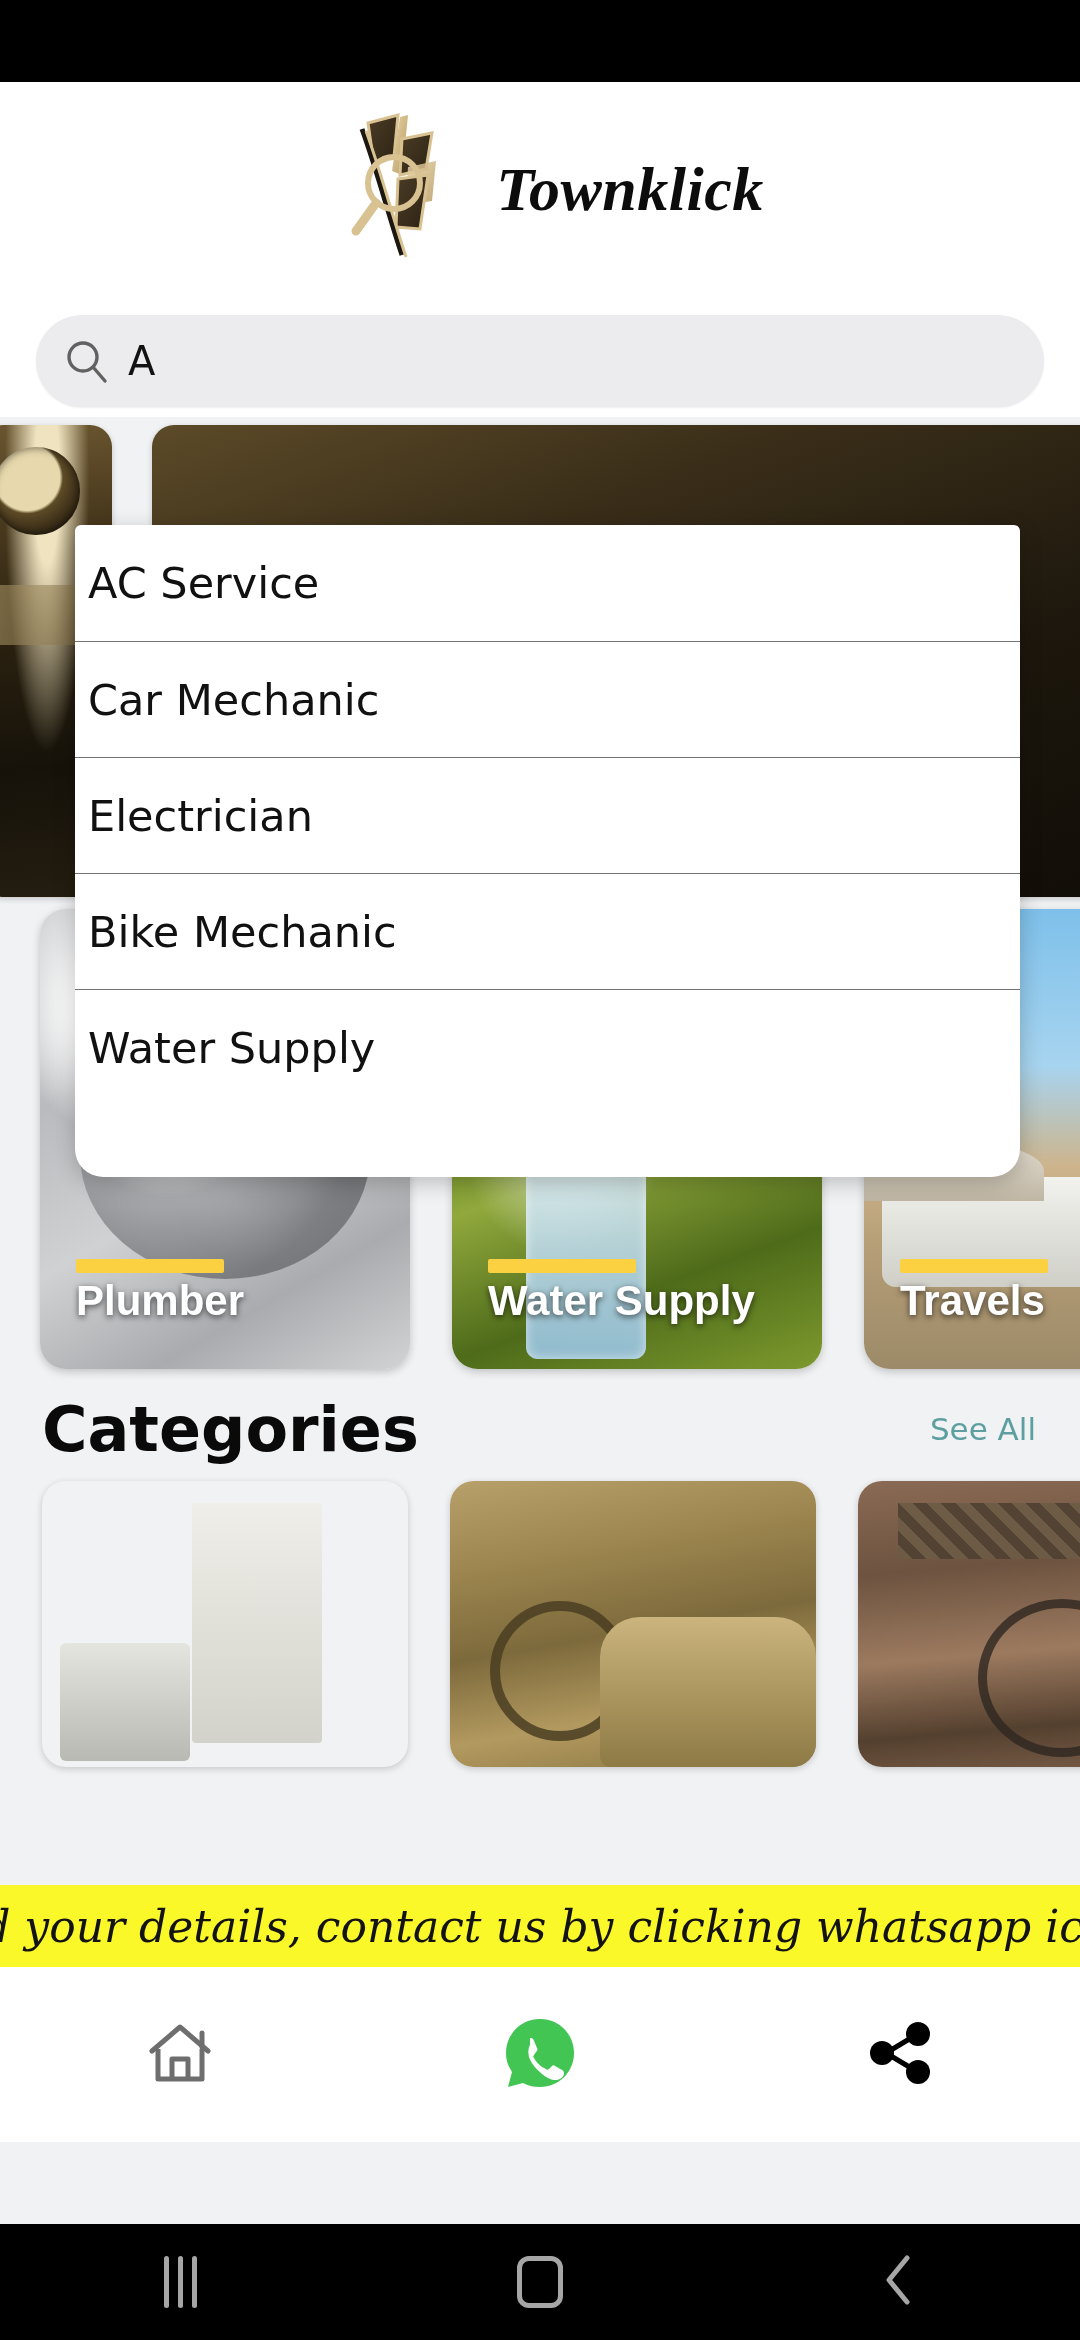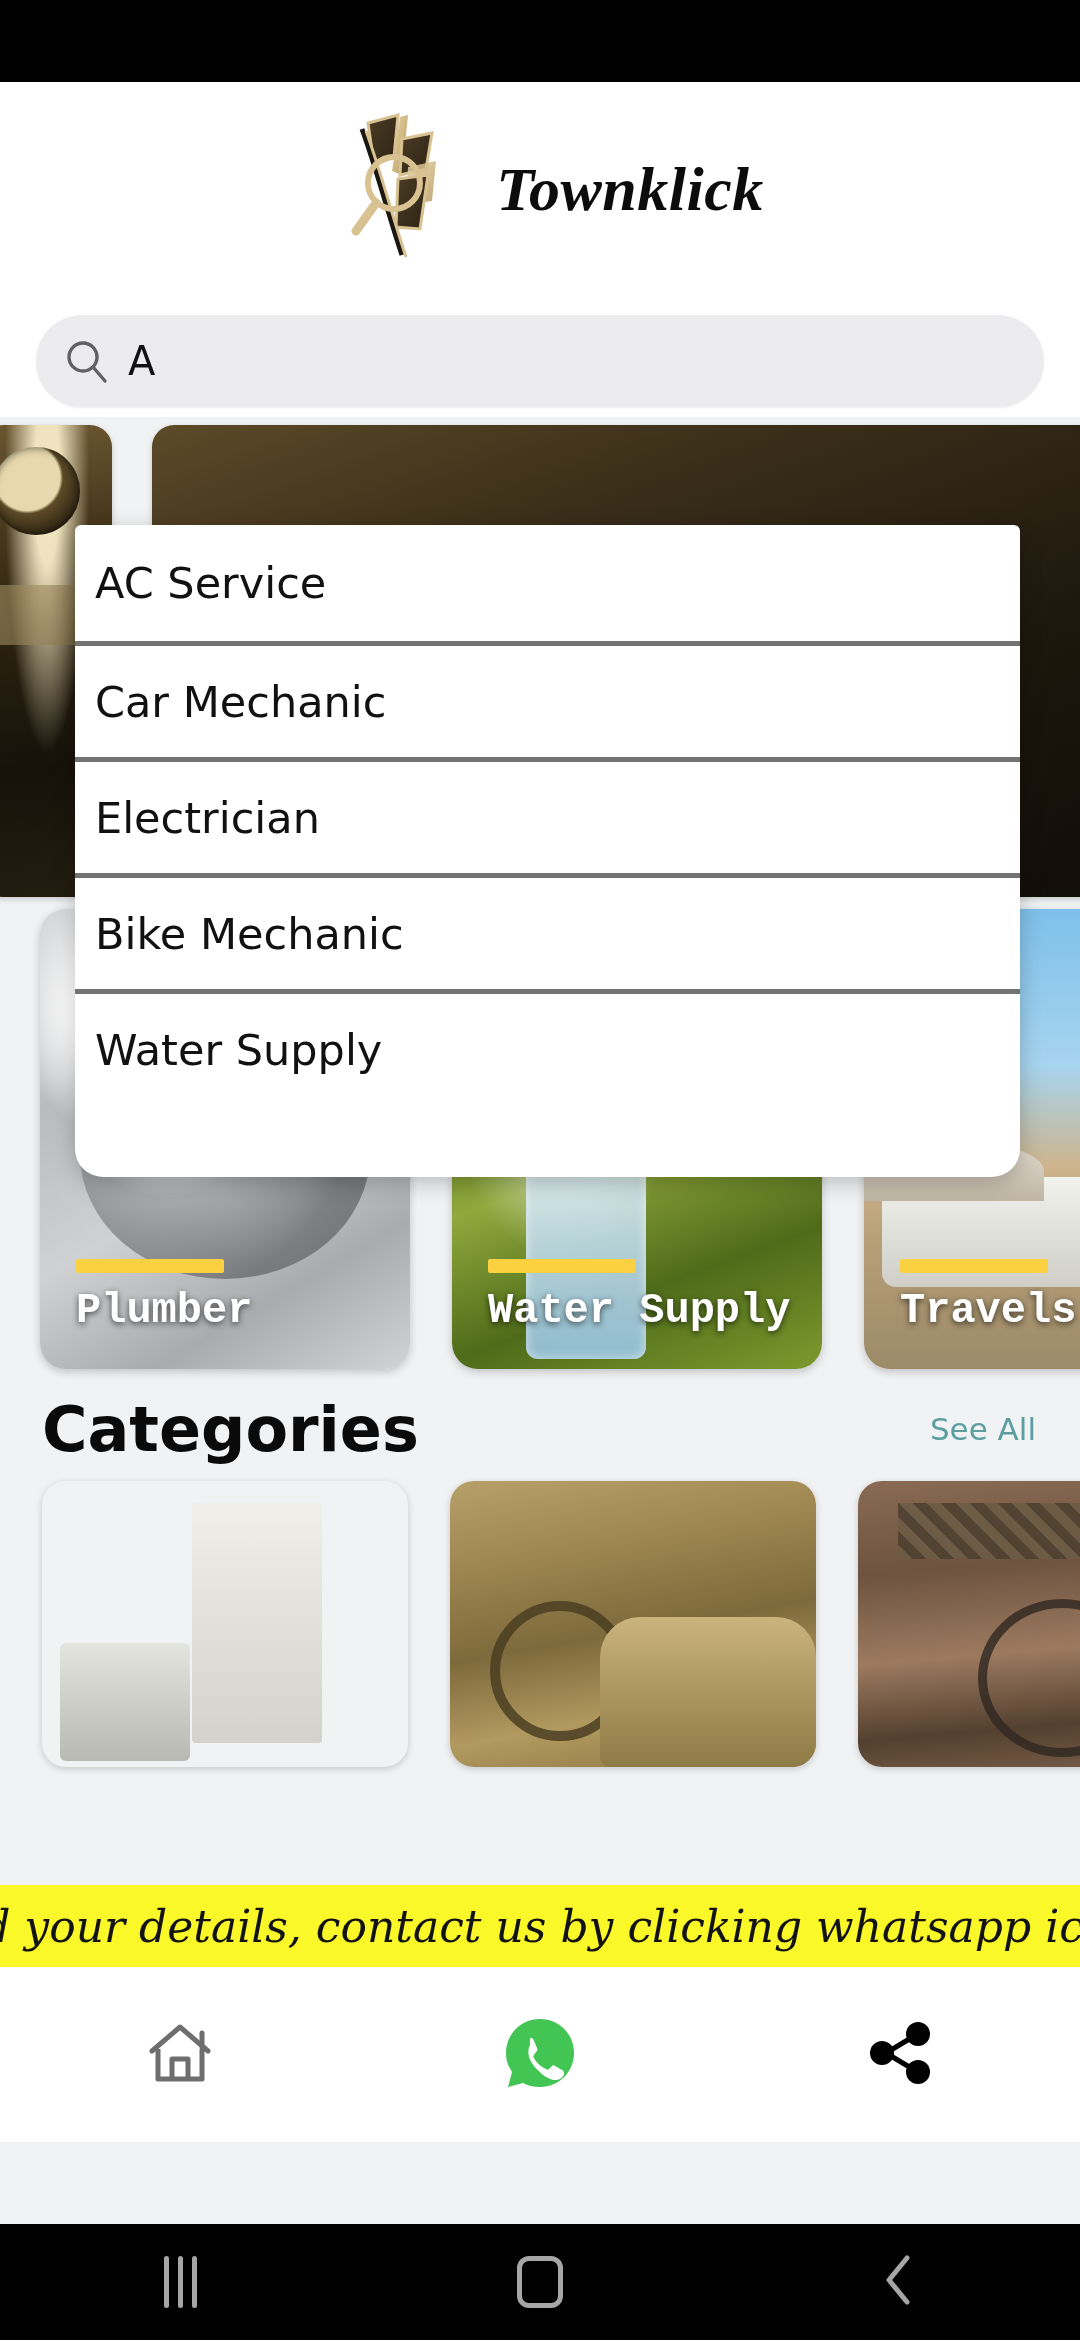--- a/index.html
+++ b/index.html
@@ -77,23 +77,23 @@
      border-radius:60px 22px 22px 60px;transform:rotate(-14deg);}
   .svc-travels {
      background:
        linear-gradient(180deg,#7ec0ea 0%, #a7d4ef 34%, #cdb48c 56%, #b79f78 72%, #9c8a68 100%); }
   .svc-travels::before{content:"";position:absolute;left:18px;top:268px;width:330px;height:110px;
      background:linear-gradient(180deg,#f2f2ee,#cfcfc8);border-radius:14px;}
   .svc-travels::after{content:"";position:absolute;left:0;top:232px;width:180px;height:60px;
      background:linear-gradient(180deg,#e3ddd0,#bfb6a4);border-radius:50% 50% 0 0;}
   .svc-bar { position:absolute; left:36px; bottom:96px; width:148px; height:14px;
              background:#fbd141; border-radius:2px; z-index:4; }
-  .svc-label { position:absolute; left:36px; bottom:34px; color:#ffffff; font-weight:bold;
+  .svc-label { position:absolute; left:36px; bottom:44px; color:#ffffff; font-weight:bold;
                font-size:42px; z-index:4; text-shadow:0 2px 6px rgba(0,0,0,.65);
-               font-family:Liberation Mono, monospace; white-space:nowrap; }
+               font-family:Liberation Sans, sans-serif; white-space:nowrap; }
 
   
   .cat-head { position:relative; height:104px; display:flex; align-items:center;
               justify-content:space-between; padding:0 44px 0 42px; }
   .cat-title { font-size:62px; font-weight:bold; color:#0a0a0a; font-family:"DejaVu Sans", sans-serif; }
   .cat-seeall { font-size:31px; color:#5d9fa0; font-family:"DejaVu Sans", sans-serif; }
   .cat-row { display:flex; gap:42px; padding:0 0 0 42px; height:290px; }
   .cat-card { width:366px; height:286px; border-radius:24px; overflow:hidden; flex:0 0 auto;
               box-shadow:0 2px 7px rgba(0,0,0,.18); position:relative; }
   .cat-ac { background:
@@ -113,22 +113,22 @@
       linear-gradient(175deg,#8a6a54 0%, #6d5340 30%, #9c7a5f 58%, #54402f 82%, #7b5f49 100%); }
   .cat-bike::before{content:"";position:absolute;left:40px;top:22px;width:326px;height:56px;
       background:repeating-linear-gradient(45deg,#6d5b46 0 10px,#4e4031 10px 20px);opacity:.9;}
   .cat-bike::after{content:"";position:absolute;left:120px;bottom:10px;width:150px;height:140px;
       border:9px solid #2e2721;border-radius:50%;opacity:.8;}
 
   
   .dropdown { position:absolute; left:75px; top:443px; width:945px; height:652px;
               background:#ffffff; border-radius:6px 6px 28px 28px;
               box-shadow:0 6px 22px rgba(0,0,0,.22); overflow:hidden; z-index:60; }
-  .dd-item { position:relative; height:116px; display:flex; align-items:center; padding-left:20px; }
-  .dd-item + .dd-item { border-top:5px solid #737373; }
+  .dd-item { position:relative; height:116px; display:flex; align-items:center; padding-left:13px; }
+  .dd-item + .dd-item { border-top:1px solid #737373; }
   .dd-text { font-size:43px; color:#111111; font-family:"DejaVu Sans", sans-serif; }
 
   
   .marquee { position:absolute; left:0; top:1885px; width:1080px; height:82px;
              background:#fbf829; overflow:hidden; z-index:55;
              display:flex; align-items:center; }
   .marquee-text { font-family:"DejaVu Serif", serif; font-style:italic; font-size:44px;
                   color:#131313; white-space:nowrap; margin-left:-46px; }
 
   

